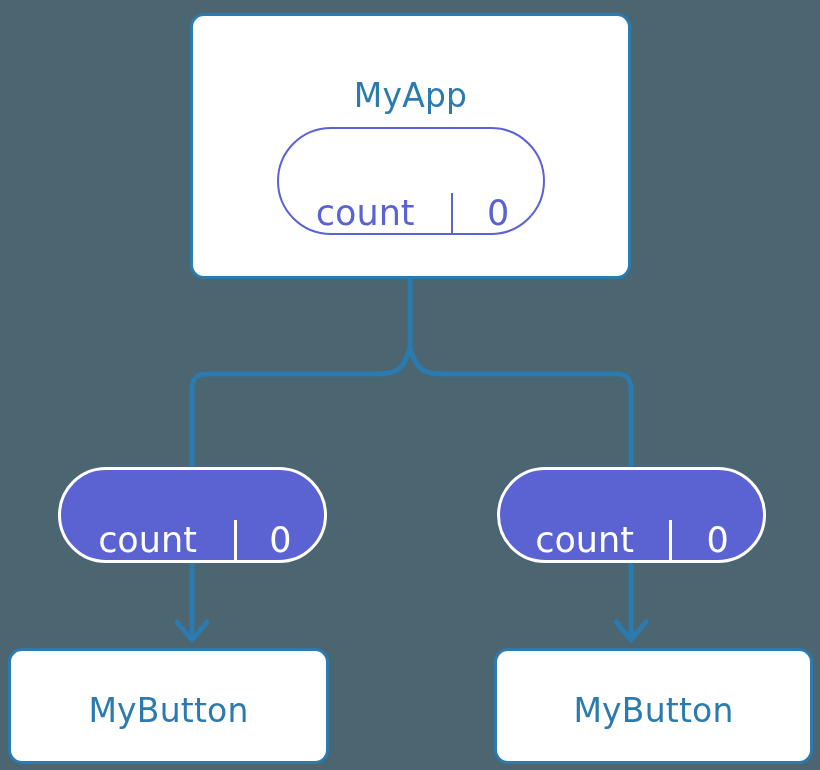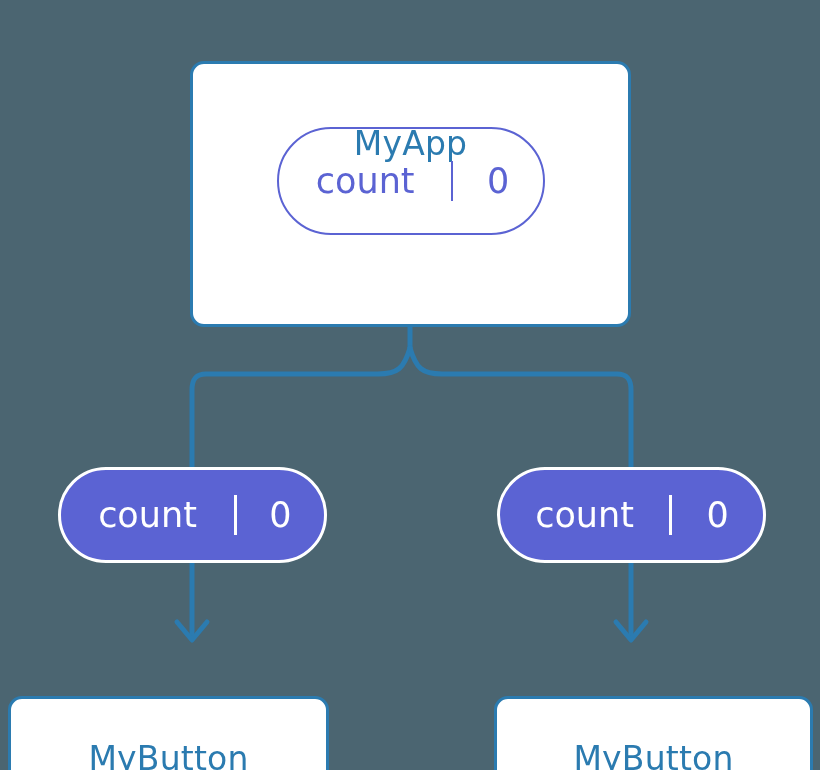--- a/index.html
+++ b/index.html
@@ -28,21 +28,20 @@
     pointer-events: none;
   }
 
   
   .card {
     position: absolute;
     background: #ffffff;
     border: 3px solid #2b7bb0;
     border-radius: 14px;
     box-sizing: border-box;
-    margin-top: 48px;
   }
   .card-title {
     position: absolute;
     left: 0;
     right: 0;
     text-align: center;
     color: #2b7bb0;
     font-size: 33px;
     font-family: "DejaVu Sans", sans-serif;
     letter-spacing: 0.2px;
@@ -77,21 +76,21 @@
   }
   #card-button-right .card-title {
     top: 40px;
   }
 
   
   .pill {
     position: absolute;
     box-sizing: border-box;
     display: flex;
-    align-items: center;
+    align-items: flex-end;
     border-radius: 999px;
     overflow: hidden;
   }
   .pill .pill-key,
   .pill .pill-val {
     display: flex;
     align-items: center;
     justify-content: center;
     font-size: 35px;
     font-family: "DejaVu Sans", sans-serif;

